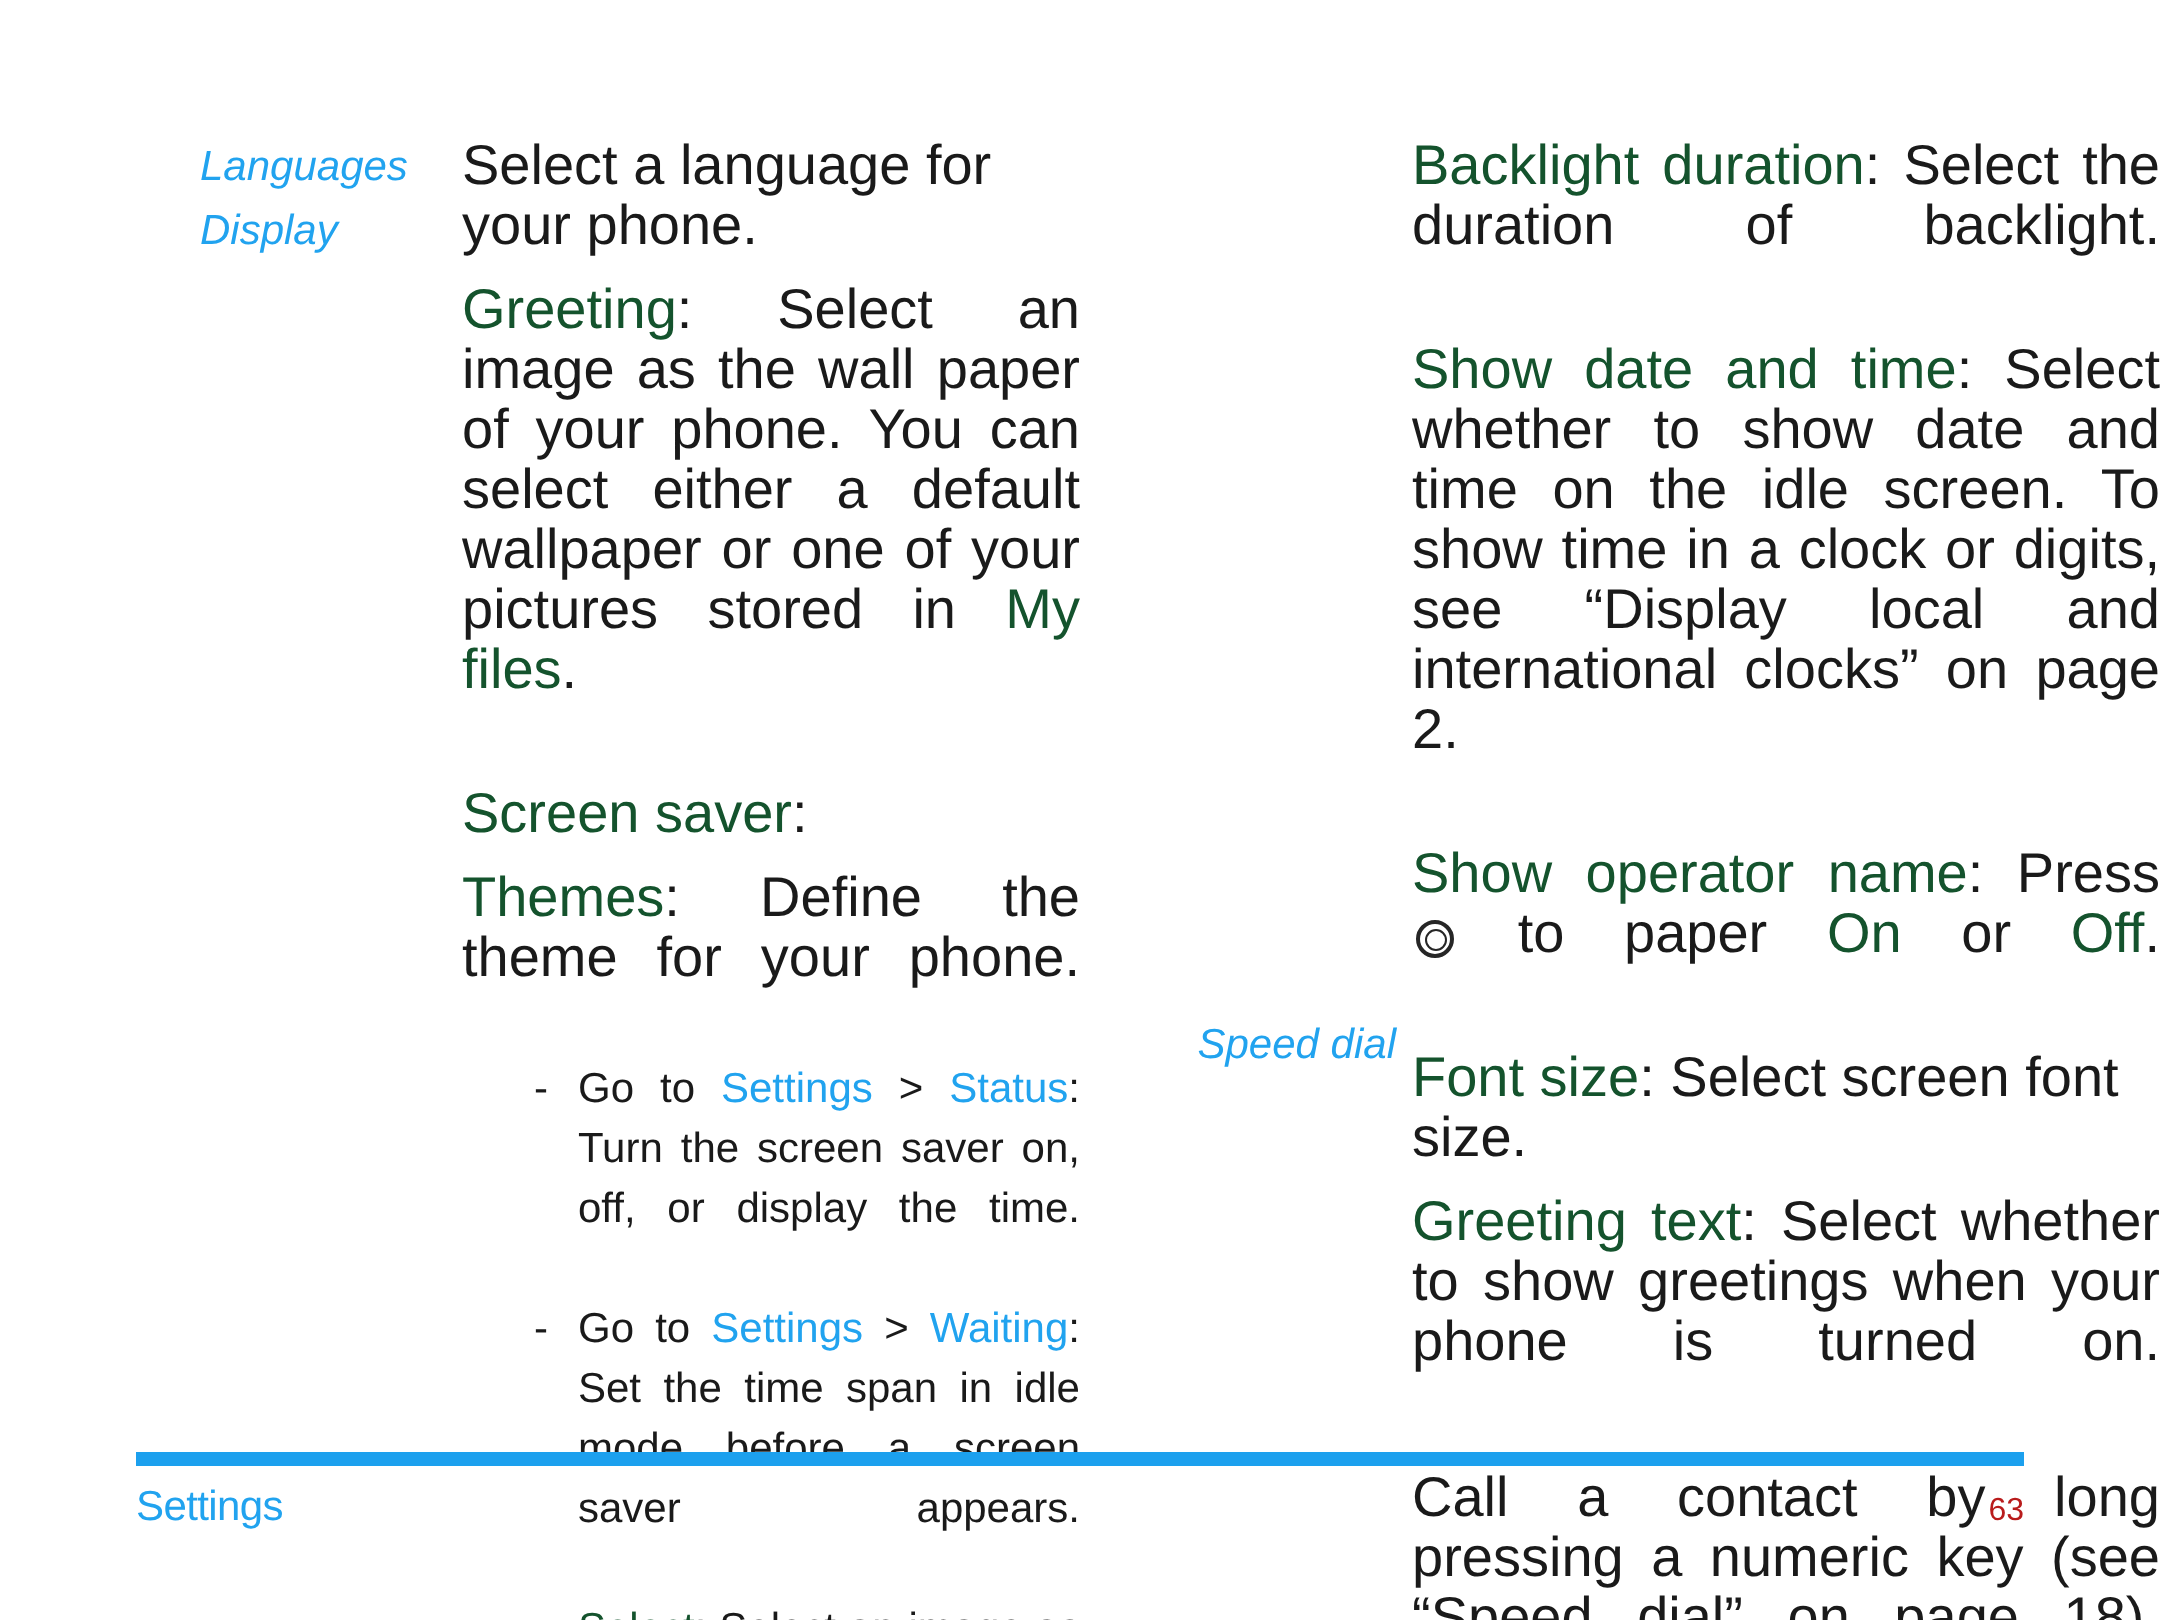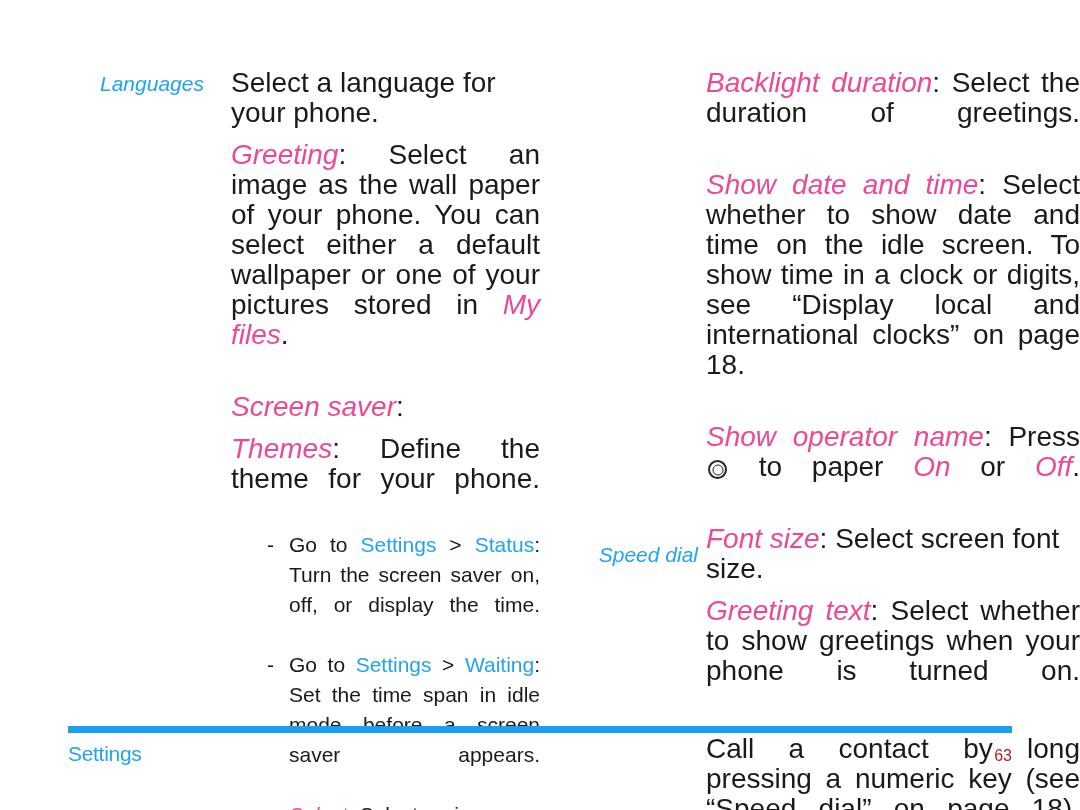--- a/index.html
+++ b/index.html
@@ -49,21 +49,21 @@
 
   .gutter {
     width: 131px;
     flex: 0 0 131px;
     padding-top: 68px;
     box-sizing: border-box;
   }
   .gutter-right {
     width: 130px;
     flex: 0 0 130px;
-    padding-top: 84px;
+    padding-top: 52px;
     box-sizing: border-box;
     text-align: right;
     padding-right: 8px;
   }
 
   .body-col {
     flex: 1 1 auto;
     padding-top: 68px;
     box-sizing: border-box;
   }
@@ -99,22 +99,21 @@
     content: "";
     display: inline-block;
     width: 100%;
   }
   p.nojust {
     text-align: left;
   }
   p.nojust::after { display: none; }
 
   .kw {
-    color: #ec4899;
-    font-style: italic;
+    color: #14532d;
   }
   .kw-up {
     color: #21A3EF;
     font-style: normal;
   }
 
   ul.bullets {
     list-style: none;
     margin: 6px 0 0 0;
     padding: 0 0 0 36px;
@@ -197,20 +196,21 @@
 </head>
 <body>
 
 <div class="page">
 
   <div class="content">
 
     <div class="col col-left">
       <div class="gutter">
         <span class="term">Languages</span>
+        <span class="term">Display</span>
       </div>
 
       <div class="body-col">
         <p class="nogap nojust"><span>Select a language for your phone.</span></p>
 
         <p class="gap"><span class="kw">Greeting</span><span>: Select an image as the wall paper of your phone. You can select either a default wallpaper or one of your pictures stored in </span><span class="kw">My files</span><span>.</span></p>
 
         <p class="gap nojust"><span class="kw">Screen saver</span><span>:</span></p>
 
         <p class="gap"><span class="kw">Themes</span><span>: Define the theme for your phone.</span></p>
@@ -233,23 +233,23 @@
       </div>
     </div>
 
     <div class="col col-right">
       <div class="gutter-right">
         <span class="term" style="height:455px;display:block;"></span>
         <span class="term">Speed dial</span>
       </div>
 
       <div class="body-col">
-        <p class="nogap"><span class="kw">Backlight duration</span><span>: Select the duration of greetings.</span></p>
-
-        <p class="gap"><span class="kw">Show date and time</span><span>: Select whether to show date and time on the idle screen. To show time in a clock or digits, see “Display local and international clocks” on page 18.</span></p>
+        <p class="nogap"><span class="kw">Backlight duration</span><span>: Select the duration of backlight.</span></p>
+
+        <p class="gap"><span class="kw">Show date and time</span><span>: Select whether to show date and time on the idle screen. To show time in a clock or digits, see “Display local and international clocks” on page 2.</span></p>
 
         <p class="gap"><span class="kw">Show operator name</span><span>: Press </span><span class="navkey"></span><span> to paper </span><span class="kw">On</span><span> or </span><span class="kw">Off</span><span>.</span></p>
 
         <p class="gap nojust"><span class="kw">Font size</span><span>: Select screen font size.</span></p>
 
         <p class="gap"><span class="kw">Greeting text</span><span>: Select whether to show greetings when your phone is turned on.</span></p>
 
         <p class="gap" style="margin-top:18px;"><span>Call a contact by long pressing a numeric key (see “Speed dial” on page 18).</span></p>
       </div>
     </div>

